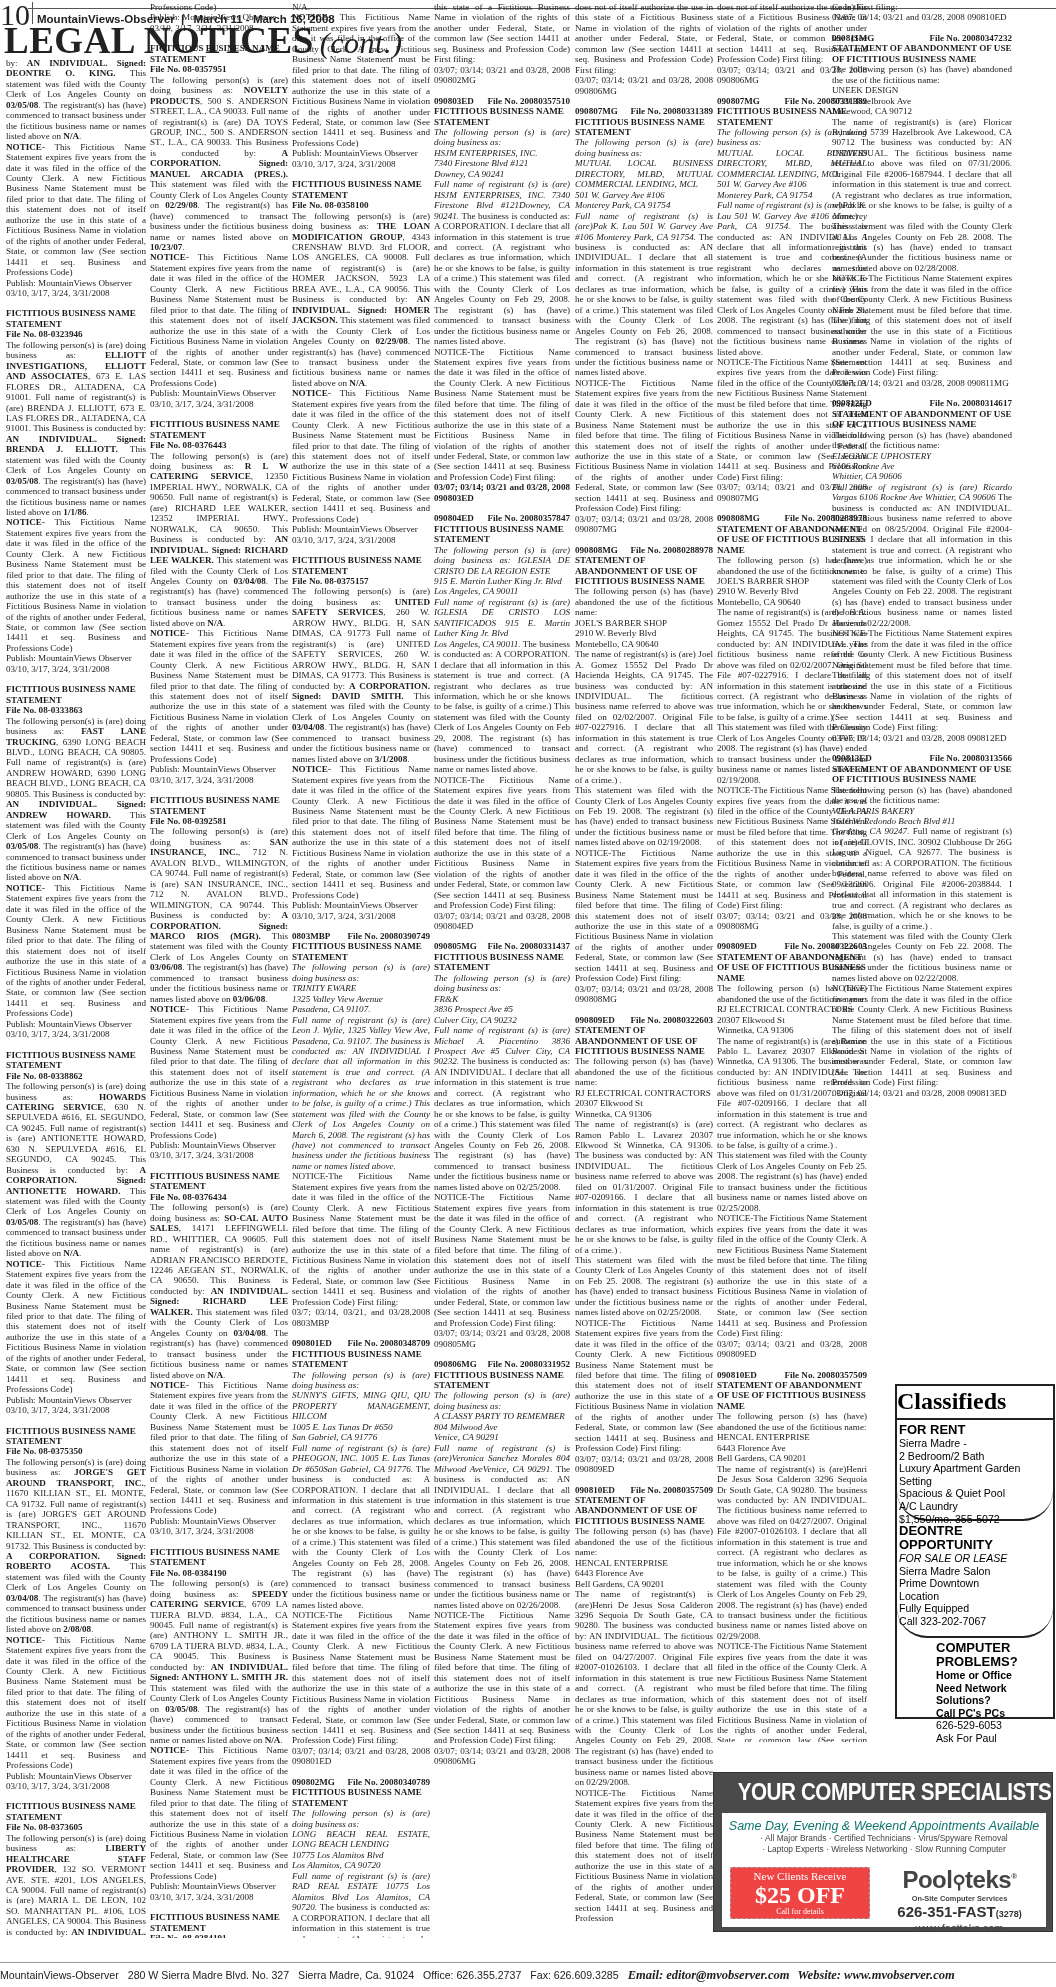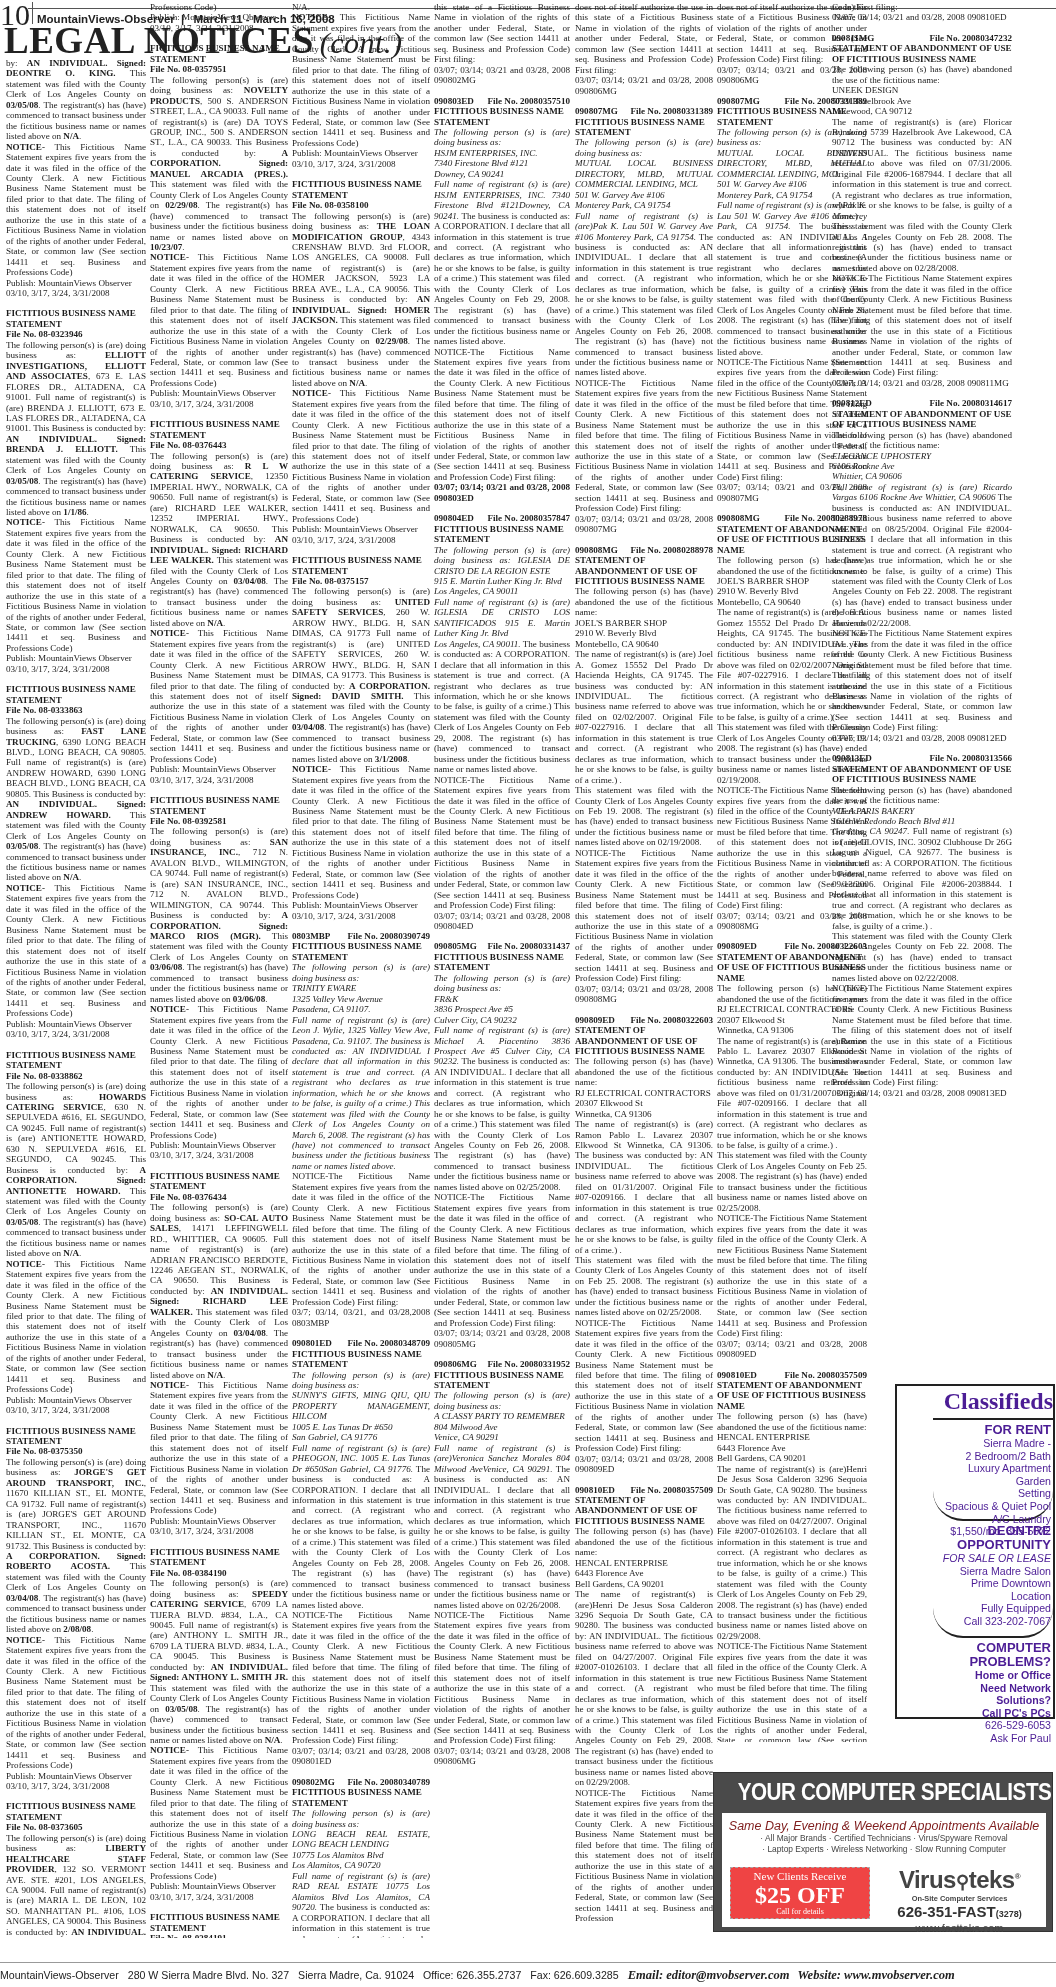--- a/index.html
+++ b/index.html
@@ -24,36 +24,36 @@
 
   #col1 { left: 6px; top: 58px; width: 140px; height: 1880px; }
   #col2 { left: 150px; top: 2px; width: 138px; height: 1936px; }
   #col3 { left: 292px; top: 2px; width: 138px; height: 1936px; }
   #col4 { left: 434px; top: 2px; width: 136px; height: 1936px; }
   #col5 { left: 575px; top: 2px; width: 138px; height: 1936px; }
   #col6 { left: 717px; top: 2px; width: 150px; height: 1740px; }
   #col7 { left: 832px; top: 2px; width: 180px; height: 1385px; }
 
   
-  .classifieds { position: absolute; left: 895px; top: 1384px; width: 160px; height: 335px; border: 2px solid #222; font-family: "Liberation Sans", sans-serif; text-align: right; color: #4c1d95; padding-left: 36px; }
+  .classifieds { position: absolute; left: 895px; top: 1384px; width: 160px; height: 335px; border: 2px solid #222; font-family: "Liberation Sans", sans-serif; text-align: left; color: #000000; }
   .classifieds .ctitle { font-family: "Liberation Serif", serif; font-weight: bold; font-size: 24px; line-height: 30px; border-bottom: 2px solid #222; height: 34px; }
   .cad { border-bottom: 2px solid #222; padding: 3px 2px; border-radius: 30px; }
-  .cad:last-child { border-bottom: none; }
+  .cad:last-child { border-bottom: none; margin-left: 37px; }
   .cad .big { font-weight: bold; font-size: 13px; line-height: 14px; }
   .cad .line { font-size: 10.6px; line-height: 12.6px; }
   .cad .ital { font-style: italic; font-size: 10.6px; line-height: 12.6px; }
   .cad .bline { font-weight: bold; font-size: 10.6px; line-height: 12.6px; }
   #ad-rent { height: 101px; }
   #ad-biz { height: 117px; }
 
   
   .bigad { position: absolute; left: 713px; top: 1772px; width: 340px; height: 160px; background: #4a4a4a; border: 1px solid #333; }
   .bigad .adtitle { font-family: "Liberation Sans", sans-serif; font-weight: bold; font-size: 24px; line-height: 38px; color: #fff; text-align: center; letter-spacing: -0.5px; transform: scaleX(0.86); transform-origin: center; white-space: nowrap; }
   .bigad .inner { position: absolute; left: 8px; top: 40px; width: 324px; height: 114px; background: #fff; }
-  .bigad .tag { font-family: "Liberation Sans", sans-serif; font-style: italic; font-size: 12.5px; color: #7f1d1d; text-align: center; margin-top: 6px; white-space: nowrap; }
+  .bigad .tag { font-family: "Liberation Sans", sans-serif; font-style: italic; font-size: 12.5px; color: #0f766e; text-align: center; margin-top: 6px; white-space: nowrap; }
   .bigad .feat { font-family: "Liberation Sans", sans-serif; font-size: 8.4px; color: #444; text-align: center; line-height: 11px; white-space: nowrap; }
   .bigad .coupon { position: absolute; left: 8px; top: 54px; width: 140px; height: 52px; background: #ef4444; border: 1px dashed #aaa; color: #fff; text-align: center; font-family: "Liberation Serif", serif; }
   .coupon .c1 { font-size: 11px; line-height: 13px; margin-top: 2px; }
   .coupon .c2 { font-size: 24px; line-height: 24px; font-weight: bold; }
   .coupon .c3 { font-size: 8px; line-height: 10px; }
   .bigad .brand { position: absolute; left: 155px; top: 52px; width: 165px; text-align: center; font-family: "Liberation Sans", sans-serif; color: #444; }
   .brand .logo { font-size: 24px; font-weight: bold; line-height: 24px; letter-spacing: -0.5px; }
   .brand .logo .fig { font-size: 18px; }
   .brand .sub { font-size: 7.4px; font-weight: bold; line-height: 9px; }
   .brand .phone { font-size: 15px; font-weight: bold; line-height: 16px; color: #333; margin-top: 1px; }
@@ -347,21 +347,21 @@
     <div class="tag">Same Day, Evening &amp; Weekend Appointments Available</div>
     <div class="feat">· All Major Brands · Certified Technicians · Virus/Spyware Removal</div>
     <div class="feat">· Laptop Experts · Wireless Networking · Slow Running Computer</div>
     <div class="coupon">
       <div class="c1">New Clients Receive</div>
       <div class="c2">$25 OFF</div>
       <div class="c3">Call for details</div>
     </div>
     <div class="brand">
       <div class="logo">
-        <span>Virus</span><span class="fig">⚲</span><span>teks</span><sup style="font-size:8px">®</sup>
+        <span>Pool</span><span class="fig">⚲</span><span>teks</span><sup style="font-size:8px">®</sup>
       </div>
       <div class="sub">On-Site Computer Services</div>
       <div class="phone"><span>626-351-FAST</span><small>(3278)</small></div>
       <div class="web">www.fastteks.com</div>
     </div>
   </div>
 </div>
 
 <div class="bottom-rule"></div>
 <div class="footer">

